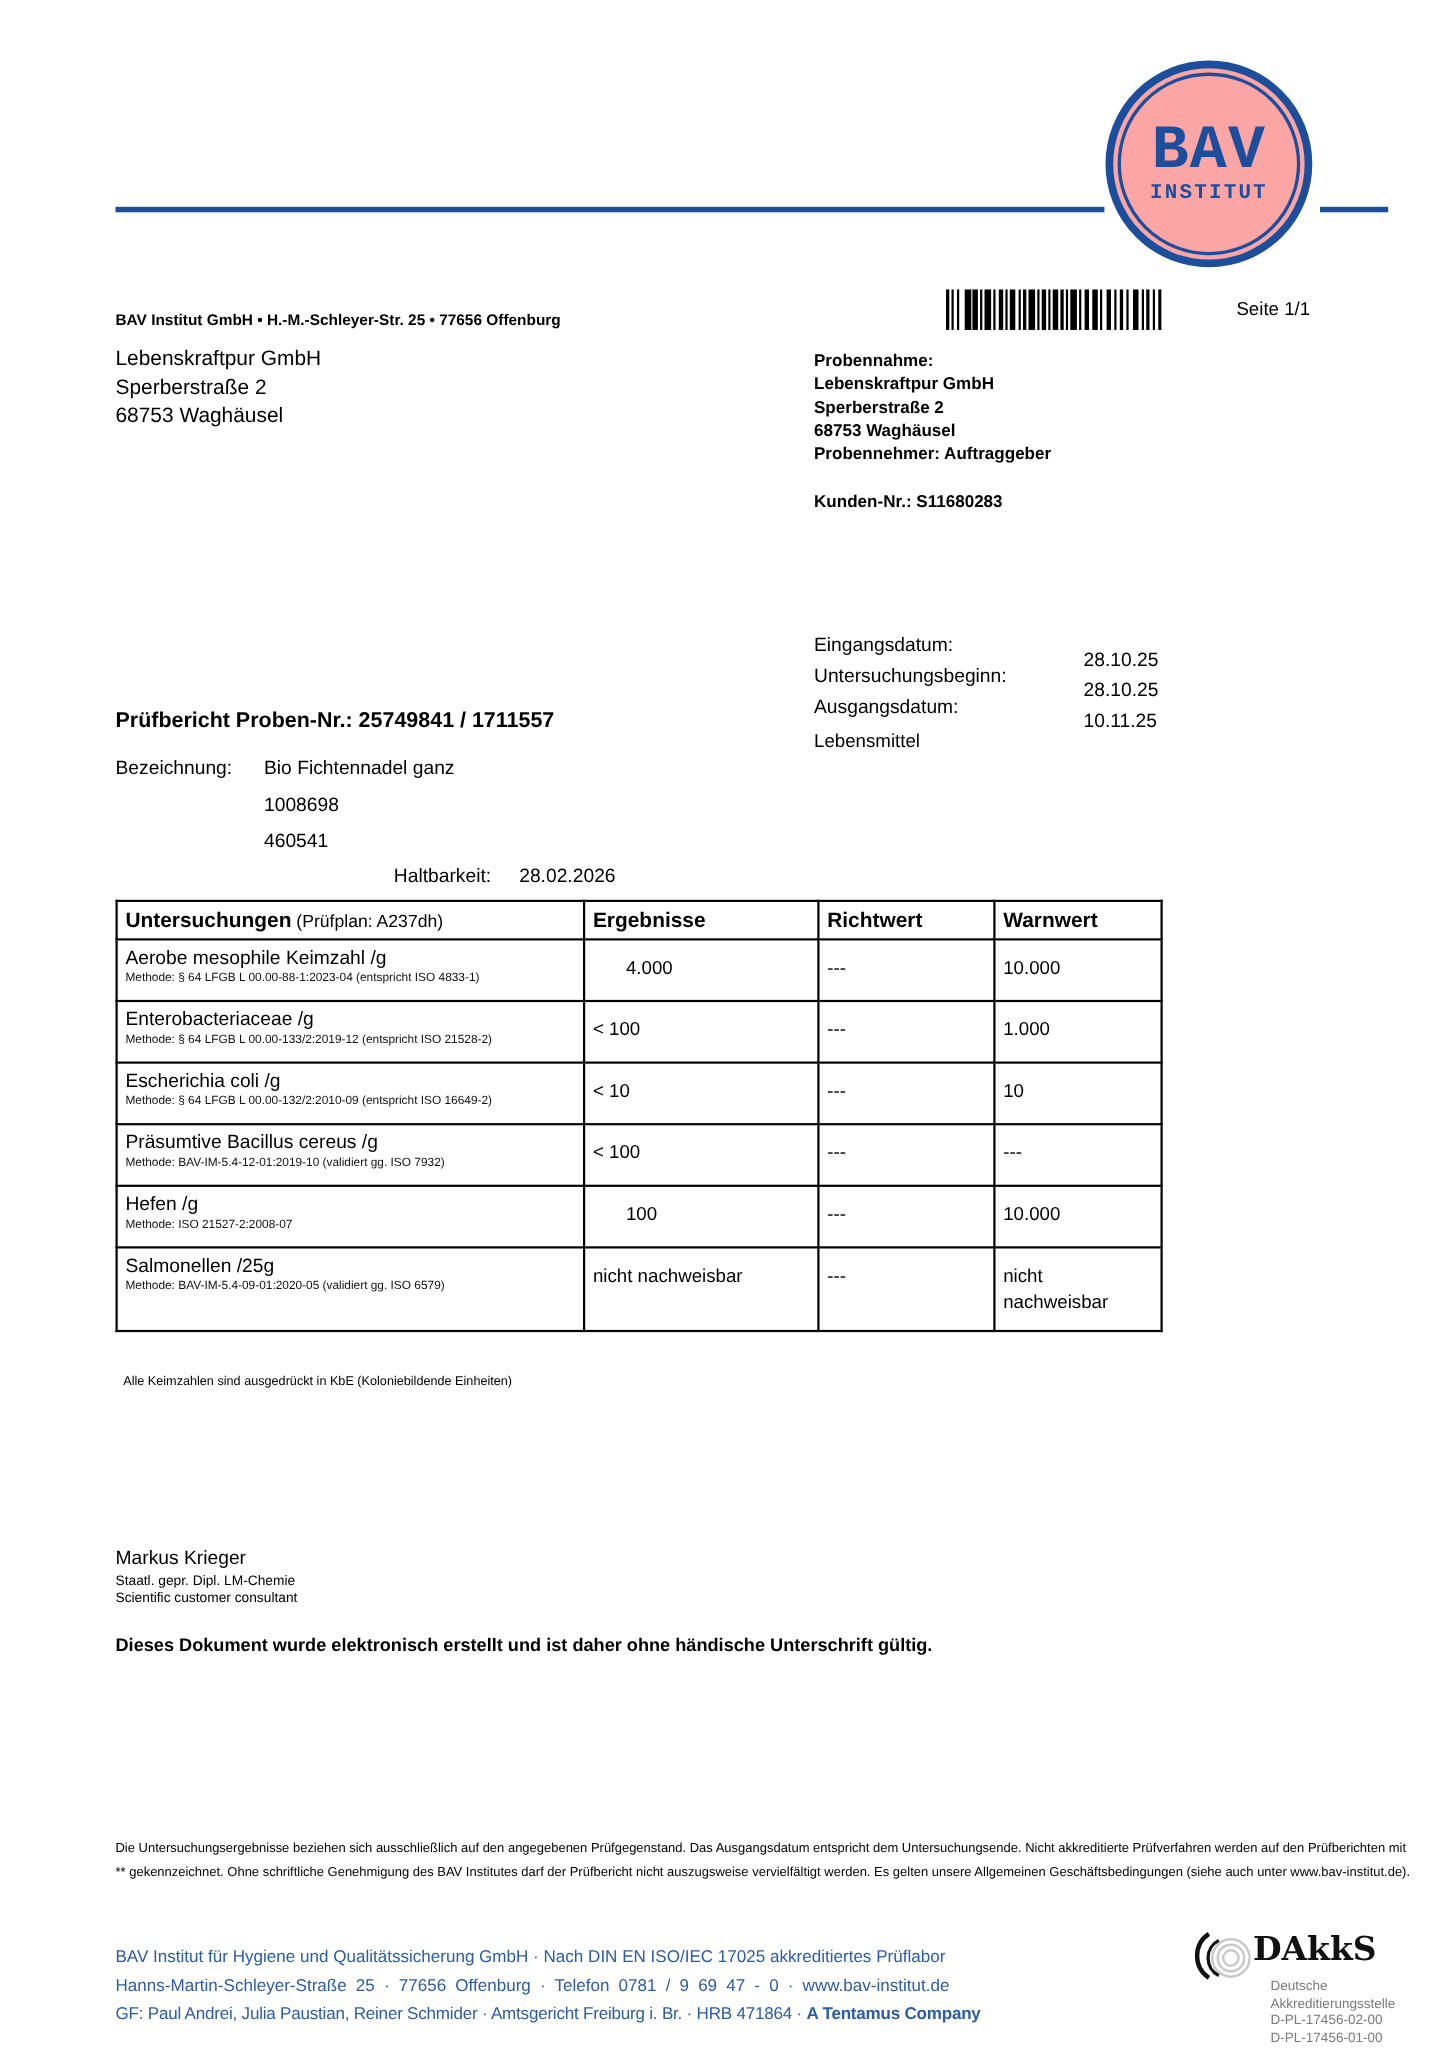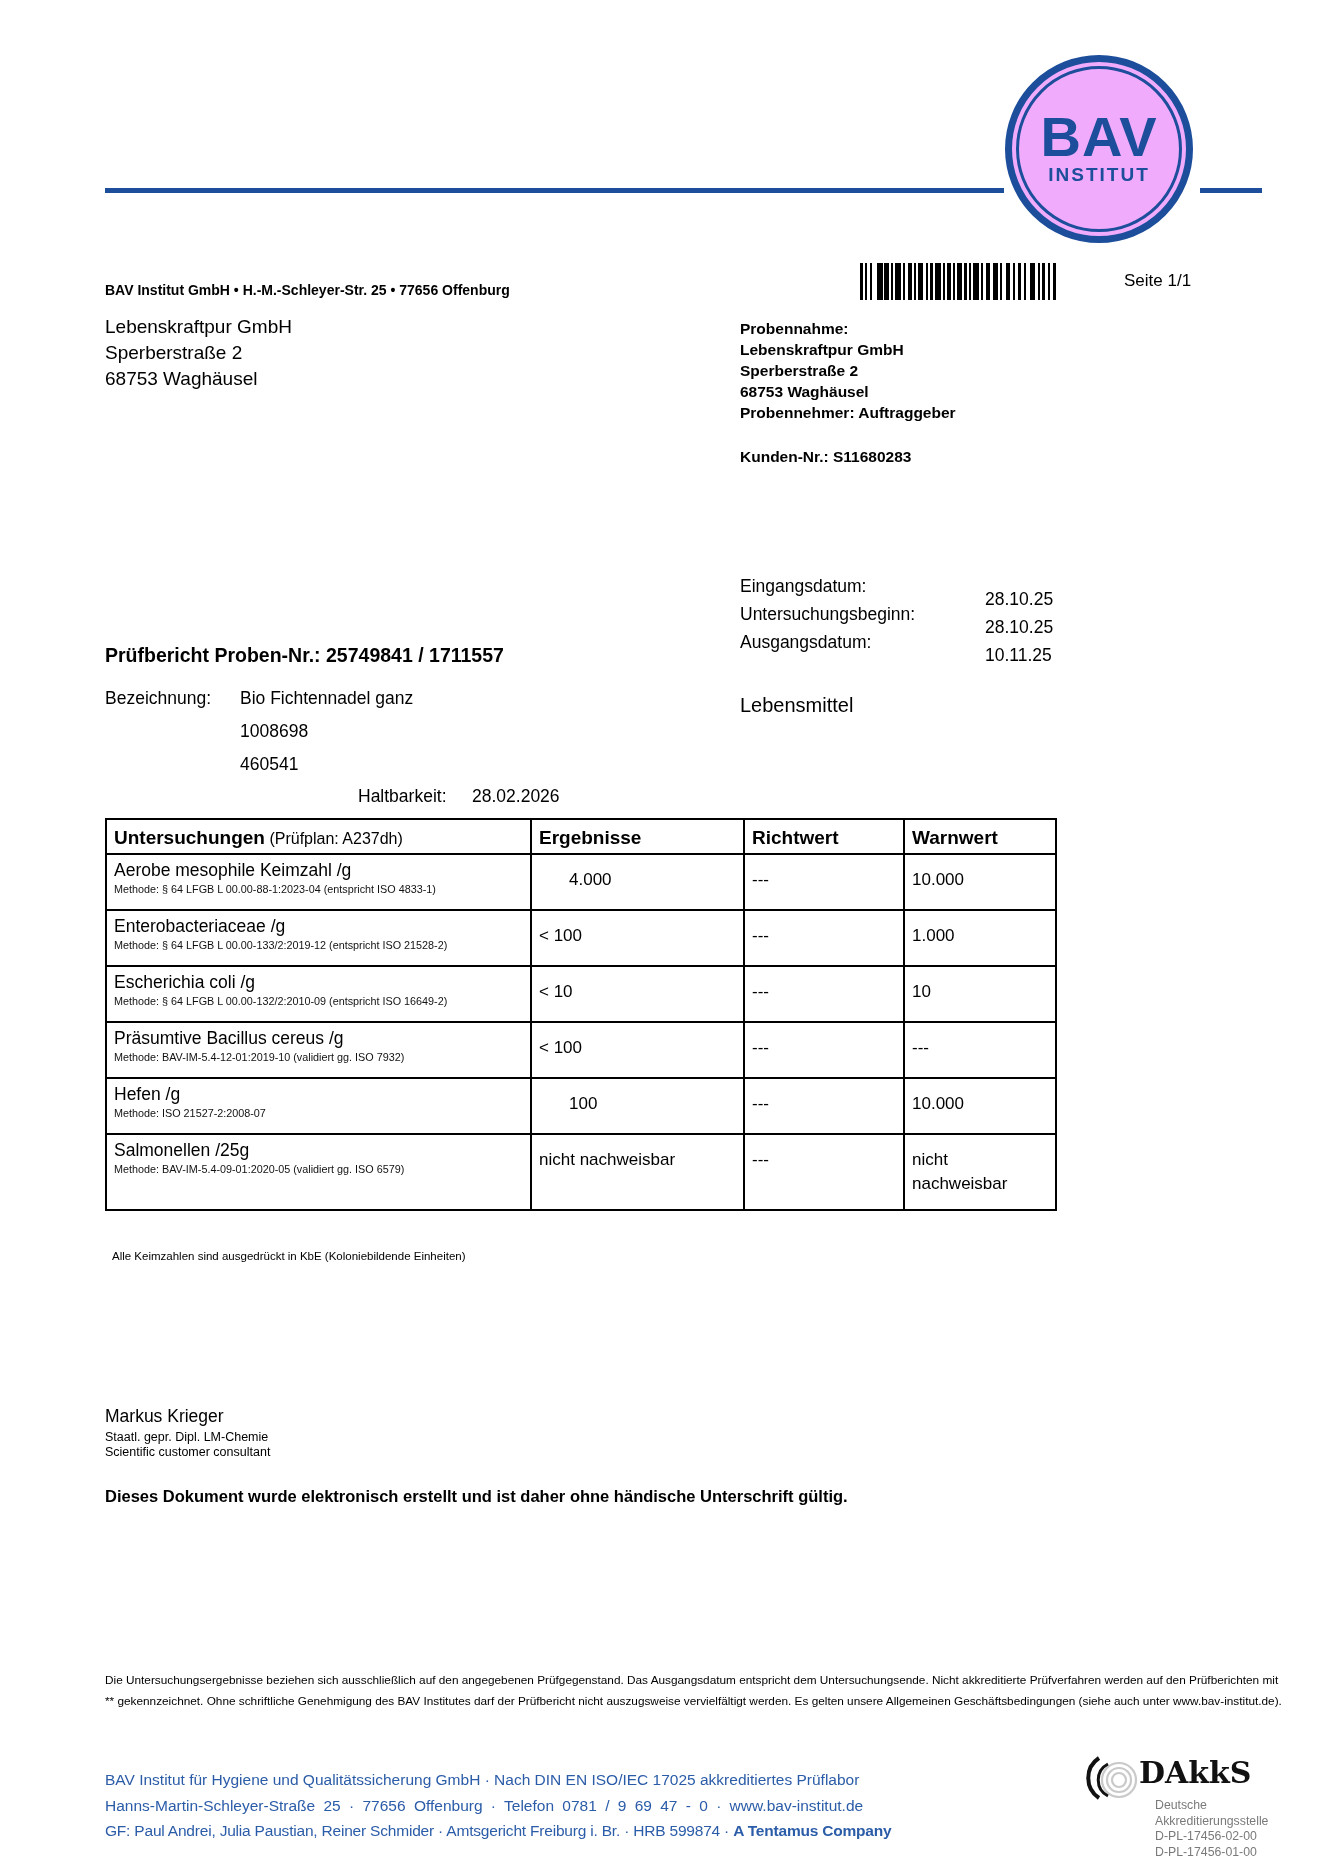--- a/index.html
+++ b/index.html
@@ -9,41 +9,41 @@
     font-family:"Liberation Sans", sans-serif; color:#000; overflow:hidden;
     margin:0 auto;
   }
   .abs { position:absolute; }
 
   
   .rule-left  { left:105px; top:188px; width:899px; height:5px; background:var(--blue); }
   .rule-right { left:1200px; top:188px; width:62px; height:5px; background:var(--blue); }
   .logo-circle {
     left:1005px; top:55px; width:188px; height:188px; border-radius:50%;
-    border:7px solid var(--blue); background:#f0abfc;
-    display:flex; flex-direction:column; align-items:center; justify-content:center;
+    border:7px solid var(--blue); background:#fca5a5;
+    display:flex; flex-direction:column; align-items:center; justify-content:center;font-family:Liberation Mono, monospace;
   }
   .logo-inner {
     position:absolute; inset:4px; border-radius:50%; border:3px solid var(--blue);
     display:flex; flex-direction:column; align-items:center; justify-content:center;
   }
   .logo-bav { font-size:56px; font-weight:700; color:var(--blue); line-height:50px; letter-spacing:1px; }
   .logo-institut { font-size:19px; font-weight:700; color:var(--blue); letter-spacing:2px; margin-top:2px; }
 
   
   .sender { left:105px; top:282px; font-size:14px; font-weight:700; }
   .recipient { left:105px; top:314px; font-size:19px; line-height:26px; }
   .barcode { left:860px; top:263px; }
   .seite { left:1124px; top:271px; font-size:17px; }
   .probennahme { left:740px; top:318px; font-size:15.5px; font-weight:700; line-height:21px; }
   .kundennr { left:740px; top:448px; font-size:15.5px; font-weight:700; }
 
   .datelabels { left:740px; top:572px; font-size:17.5px; line-height:28px; }
   .datevalues { left:985px; top:585px; font-size:17.5px; line-height:28px; }
-  .lebensmittel { left:740px; top:694px; font-size:20px; }
+  .lebensmittel { left:740px; top:664px; font-size:17px; }
 
   
   .title { left:105px; top:644px; font-size:19.5px; font-weight:700; }
   .bez-label { left:105px; top:688px; font-size:17.5px; }
   .bez-value { left:240px; top:688px; font-size:17.5px; }
   .code1 { left:240px; top:721px; font-size:17.5px; }
   .code2 { left:240px; top:754px; font-size:17.5px; }
   .halt-label { left:358px; top:786px; font-size:17.5px; }
   .halt-value { left:472px; top:786px; font-size:17.5px; }
 
@@ -288,21 +288,21 @@
   <div class="abs sig-name">Markus Krieger</div>
   <div class="abs sig-t1">Staatl. gepr. Dipl. LM-Chemie</div>
   <div class="abs sig-t2">Scientific customer consultant</div>
   <div class="abs validity">Dieses Dokument wurde elektronisch erstellt und ist daher ohne händische Unterschrift gültig.</div>
 
   <div class="abs smallprint">Die Untersuchungsergebnisse beziehen sich ausschließlich auf den angegebenen Prüfgegenstand. Das Ausgangsdatum entspricht dem Untersuchungsende. Nicht akkreditierte Prüfverfahren werden auf den Prüfberichten mit ** gekennzeichnet. Ohne schriftliche Genehmigung des BAV Institutes darf der Prüfbericht nicht auszugsweise vervielfältigt werden. Es gelten unsere Allgemeinen Geschäftsbedingungen (siehe auch unter www.bav-institut.de).</div>
 
   <div class="abs bluefooter">
     <div class="l1">BAV Institut für Hygiene und Qualitätssicherung GmbH · Nach DIN EN ISO/IEC 17025 akkreditiertes Prüflabor</div>
     <div class="l2">Hanns-Martin-Schleyer-Straße 25 · 77656 Offenburg · Telefon 0781 / 9 69 47 - 0 · www.bav-institut.de</div>
-    <div class="l3"><span>GF: Paul Andrei, Julia Paustian, Reiner Schmider · Amtsgericht Freiburg i. Br. · HRB 599874 · </span><b>A Tentamus Company</b></div>
+    <div class="l3"><span>GF: Paul Andrei, Julia Paustian, Reiner Schmider · Amtsgericht Freiburg i. Br. · HRB 471864 · </span><b>A Tentamus Company</b></div>
   </div>
 
   <div class="abs dakks">
     <div class="dakks-head">
       <svg width="52" height="44" viewBox="0 0 52 44" xmlns="http://www.w3.org/2000/svg">
         <g fill="none">
           <circle cx="34" cy="24" r="17" stroke="#c9c9c9" stroke-width="2.2"></circle>
           <circle cx="34" cy="24" r="12" stroke="#c9c9c9" stroke-width="2.2"></circle>
           <circle cx="34" cy="24" r="7" stroke="#c9c9c9" stroke-width="2.2"></circle>
           <path d="M 14 2 A 24 24 0 0 0 14 42" stroke="#111" stroke-width="4"></path>

